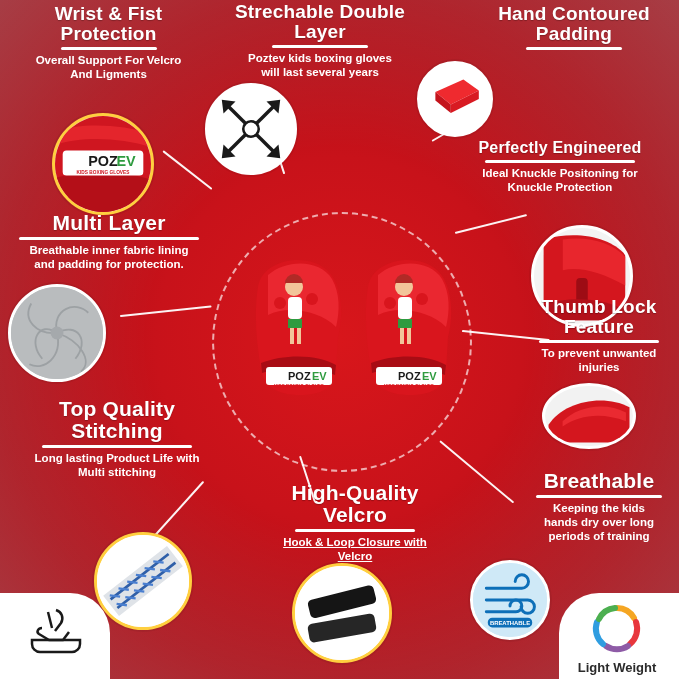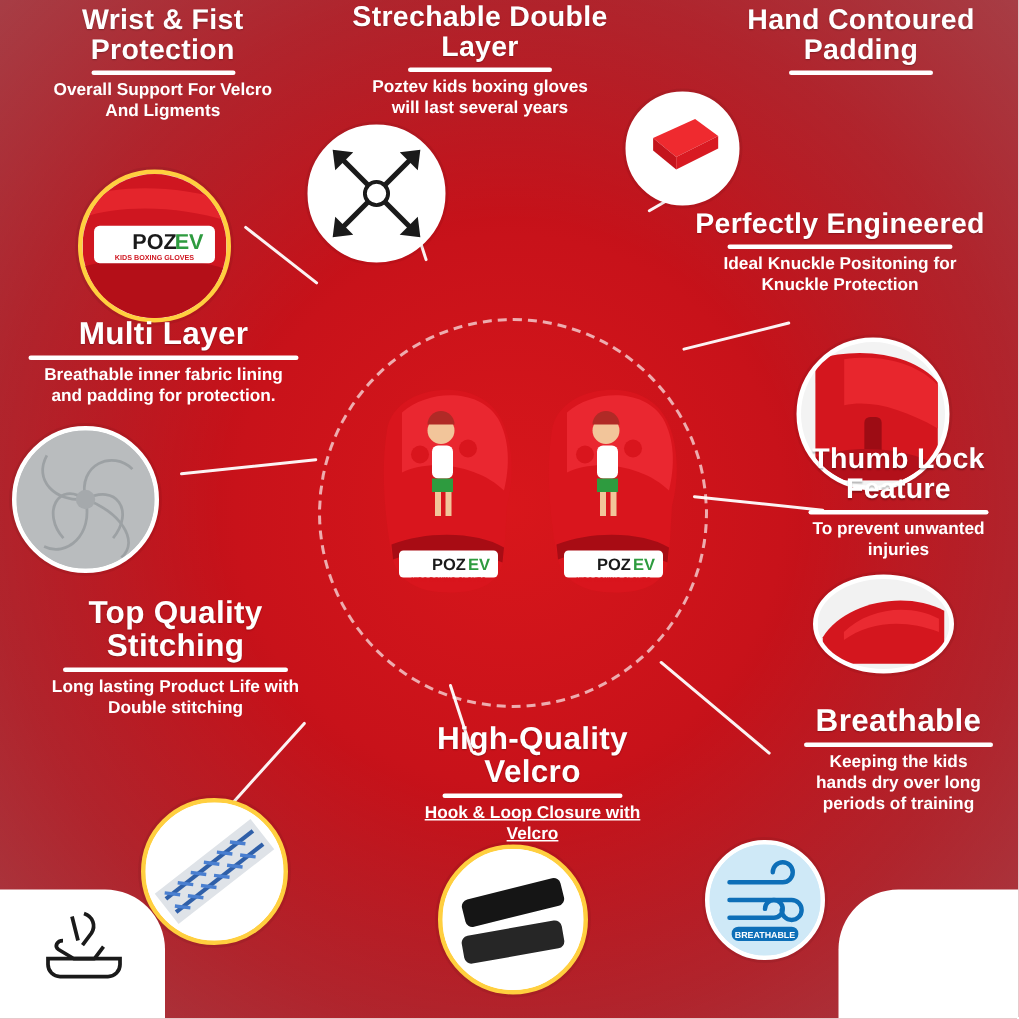--- a/index.html
+++ b/index.html
@@ -142,21 +142,21 @@
   <div class="photo" style="left:417px;top:61px;width:70px;height:70px;background:#fff;">
     <svg class="art" viewBox="0 0 100 100">
       <rect width="100" height="100" fill="#ffffff"></rect>
       <path d="M22 40 L62 22 L84 38 L44 58 Z" fill="#ef2a2f"></path>
       <path d="M22 40 L44 58 L44 70 L22 52 Z" fill="#c4141c"></path>
       <path d="M44 58 L84 38 L84 50 L44 70 Z" fill="#d81a22"></path>
     </svg>
   </div>
 
   <div class="label" style="left:440px;top:140px;width:240px;">
-    <div class="title" style="font-size:19px;white-space:pre-line;">Perfectly Engineered</div>
+    <div class="title" style="font-size:16px;white-space:pre-line;">Perfectly Engineered</div>
     <div class="rule" style="width:150px;"></div>
     <div class="desc" style="white-space:pre-line;">Ideal Knuckle Positoning for
 Knuckle Protection</div>
   </div>
   <div class="photo" style="left:531px;top:225px;width:96px;height:96px;background:#fff;">
     <svg class="art" viewBox="0 0 100 100">
       <rect width="100" height="100" fill="#f3f3f3"></rect>
       <path d="M10 12 C45 2 80 10 95 28 L95 96 L10 96 Z" fill="#d4161e"></path>
       <path d="M30 12 C58 8 82 16 95 30 L95 60 C70 46 48 40 30 44 Z" fill="#e8262d"></path>
       <rect x="44" y="52" width="12" height="30" rx="4" fill="#9d0c14"></rect>
@@ -198,21 +198,21 @@
       <path d="M4 44 C20 18 66 8 96 24 L96 64 L4 64 Z" fill="#d4161e"></path>
       <path d="M20 40 C38 22 70 18 92 30 L92 40 C66 30 40 32 20 46 Z" fill="#ea2a31"></path>
     </svg>
   </div>
 
   <div class="label" style="left:12px;top:398px;width:210px;">
     <div class="title" style="font-size:21px;white-space:pre-line;">Top Quality
 Stitching</div>
     <div class="rule" style="width:150px;"></div>
     <div class="desc" style="white-space:pre-line;">Long lasting Product Life with
-Double stitching</div>
+Multi stitching</div>
   </div>
   <div class="photo gold" style="left:94px;top:532px;width:92px;height:92px;background:#fff;">
     <svg class="art" viewBox="0 0 100 100">
       <rect width="100" height="100" fill="#ffffff"></rect>
       <g transform="rotate(-38 50 50)">
         <rect x="6" y="36" width="88" height="28" fill="#dfe3e8"></rect>
         <g stroke="#2f5fa8" stroke-width="3">
           <path d="M10 44 h80"></path>
             <path d="M10 56 h80"></path>
         </g>
@@ -320,14 +320,24 @@
     <svg width="60" height="48" viewBox="0 0 60 48">
       <path d="M22 6 l4 16" stroke="#1a1a1a" stroke-width="2.5" fill="none"></path>
       <path d="M30 4 c6 2 8 8 5 13 l-6 8" stroke="#1a1a1a" stroke-width="2.5" fill="none"></path>
       <path d="M16 22 c-4 0 -6 4 -3 6 l10 6 h14 l6 -8" stroke="#1a1a1a" stroke-width="2.5" fill="none" stroke-linejoin="round"></path>
       <path d="M6 34 h48 v4 a8 8 0 0 1 -8 8 H14 a8 8 0 0 1 -8 -8 z" fill="none" stroke="#1a1a1a" stroke-width="2.5"></path>
     </svg>
     <div class="cap green">Hand Washable</div>
   </div>
 
   <div class="whitewedge wedge-right"></div>
+  <div class="corner" style="right:4px;bottom:4px;width:116px;">
+    <svg width="54" height="50" viewBox="0 0 54 50">
+      <path d="M27 4 a20 20 0 0 1 17 10" stroke="#f5a623" stroke-width="6" fill="none" stroke-linecap="round"></path>
+      <path d="M46 18 a20 20 0 0 1 -6 22" stroke="#e8373d" stroke-width="6" fill="none" stroke-linecap="round"></path>
+      <path d="M38 42 a20 20 0 0 1 -22 0" stroke="#8e5ba6" stroke-width="6" fill="none" stroke-linecap="round"></path>
+      <path d="M13 40 a20 20 0 0 1 -6 -22" stroke="#2f9de0" stroke-width="6" fill="none" stroke-linecap="round"></path>
+      <path d="M9 15 a20 20 0 0 1 16 -11" stroke="#4caf50" stroke-width="6" fill="none" stroke-linecap="round"></path>
+    </svg>
+    <div class="cap dark">Light Weight</div>
+  </div>
 
 </div>
 
 </body></html>

